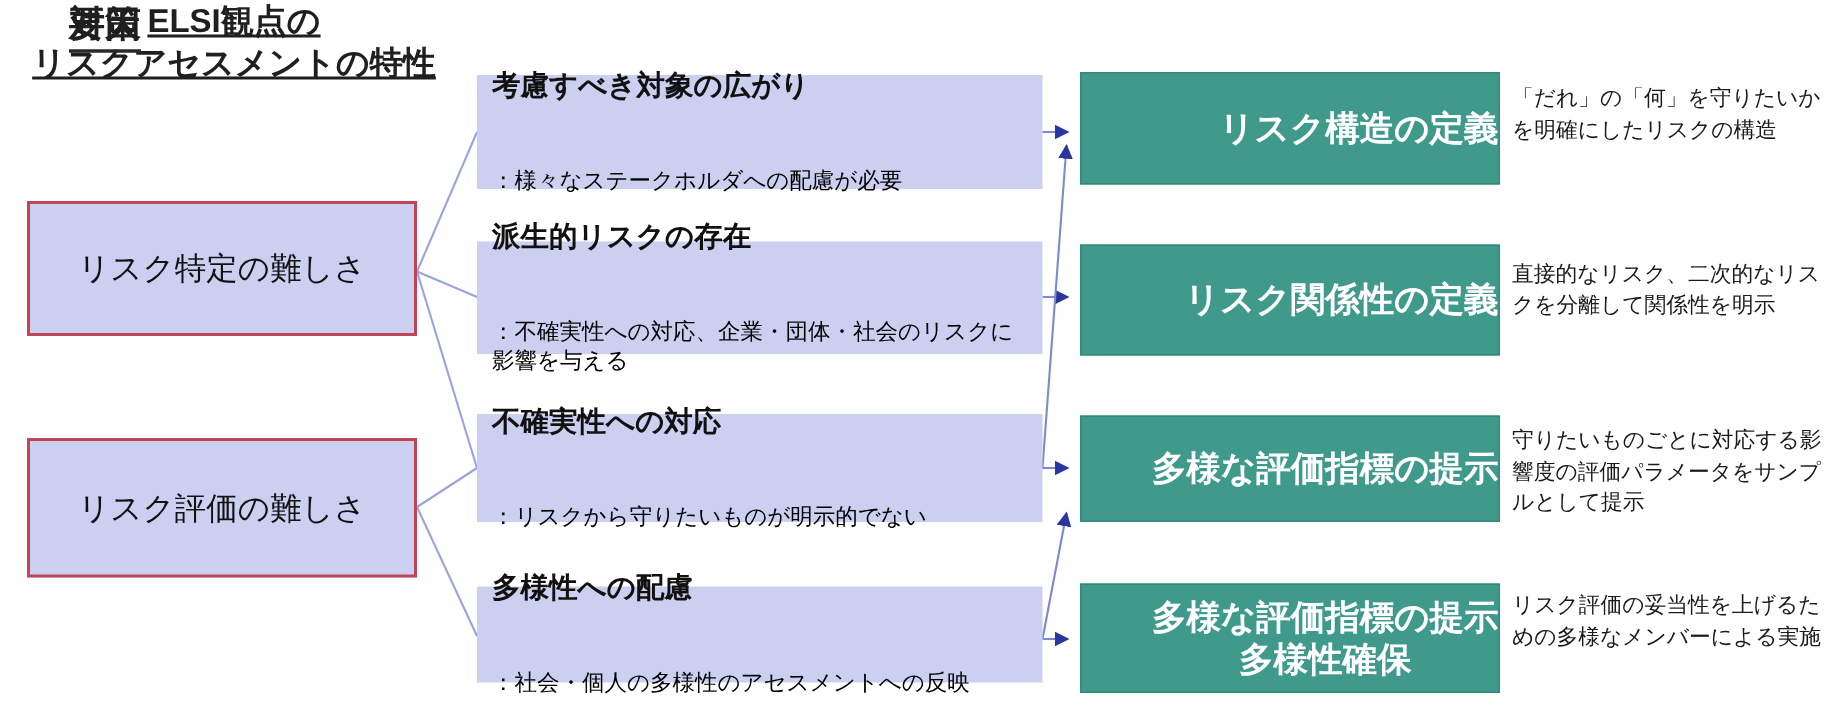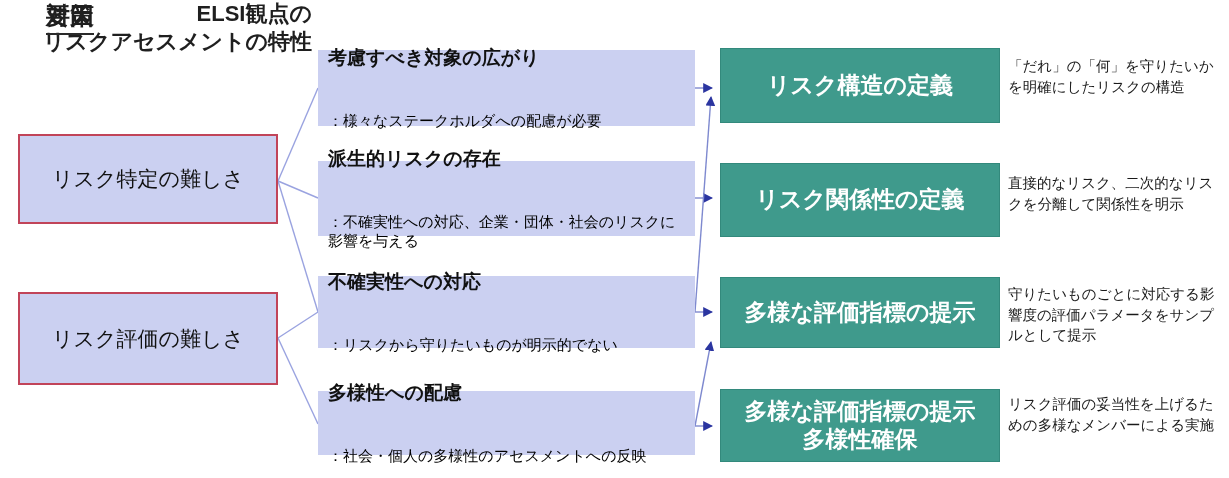--- a/index.html
+++ b/index.html
@@ -3,23 +3,24 @@
 <meta charset="utf-8">
 <style>
   * { margin:0; padding:0; box-sizing:border-box; }
   html,body { background:#ffffff; }
   body { font-family:"Liberation Sans","DejaVu Sans",sans-serif; }
   .canvas {
     position:relative; width:1229px; height:478px; background:#fff;
     overflow:hidden; color:#1a1a1a;
   }
   .diagram-title {
-    position:absolute; left:0; top:8; width:312px; text-align:right;
+    position:absolute; left:0; top:8; width:312px; text-align:center;
     font-size:22px; font-weight:700; line-height:1.28; white-space:pre-line;
     color:#1f1f1f;
+    text-decoration:underline;
   }
   .col-header {
     position:absolute; top:9; width:140px; text-align:center;
     font-size:24px; font-weight:700; color:#1f1f1f;
   }
   .col-header span {
     display:inline-block; border-bottom:2px solid #2a2a2a; padding-bottom:1px;
   }
   .hdr-factors { left:425; }
   .hdr-measures { left:790; }
@@ -45,21 +46,21 @@
   .fbox3 { top:276px; height:72px; }
   .fbox4 { top:391px; height:64px; }
   .f-title  { font-size:19px; font-weight:700; line-height:1.3; color:#111; }
   .f-detail { font-size:15px; line-height:1.28; color:#000000;margin-top:40px; }
 
   .mbox {
     position:absolute; left:720px; width:280px;
     background:var(--teal,#3F9A8C);
     border:1px solid var(--teal-border,#33897C);
     color:#ffffff; font-weight:700; font-size:23px; line-height:1.2;
-    display:flex; align-items:center; justify-content:center;
+    display:flex; align-items:center; justify-content:flex-end;
     text-align:center; white-space:pre-line;
   }
   .mbox1 { top:48px;  height:75px; }
   .mbox2 { top:163px; height:74px; }
   .mbox3 { top:277px; height:71px; }
   .mbox4 { top:389px; height:73px; }
 
   .note {
     position:absolute; left:1008px; width:220px;
     font-size:14.5px; line-height:1.42; color:#1a1a1a;

